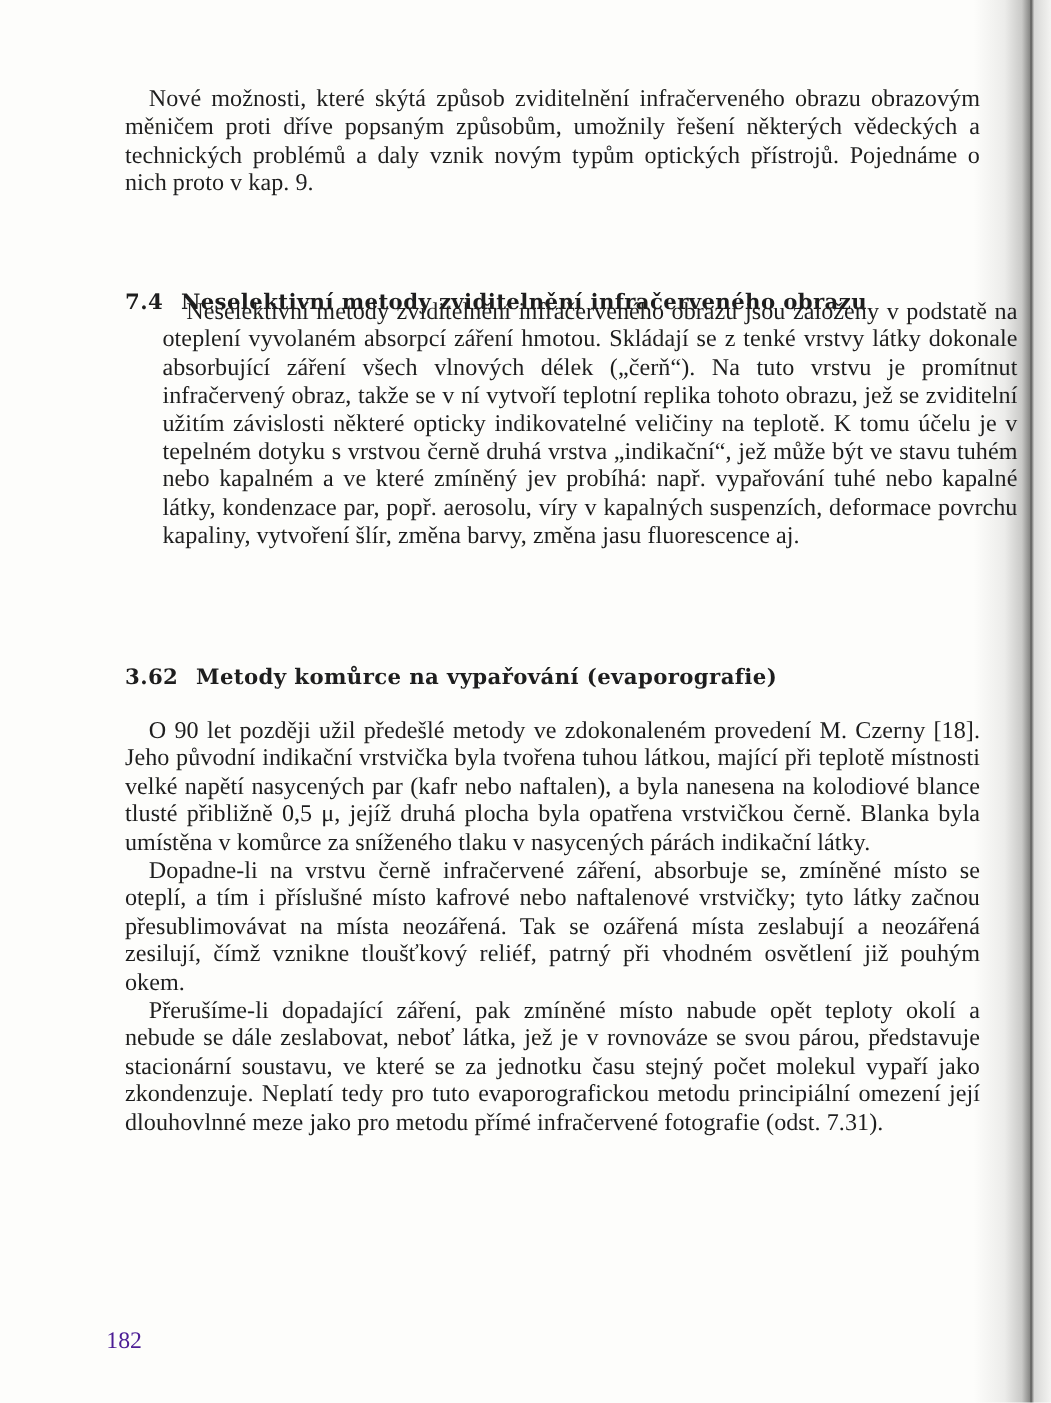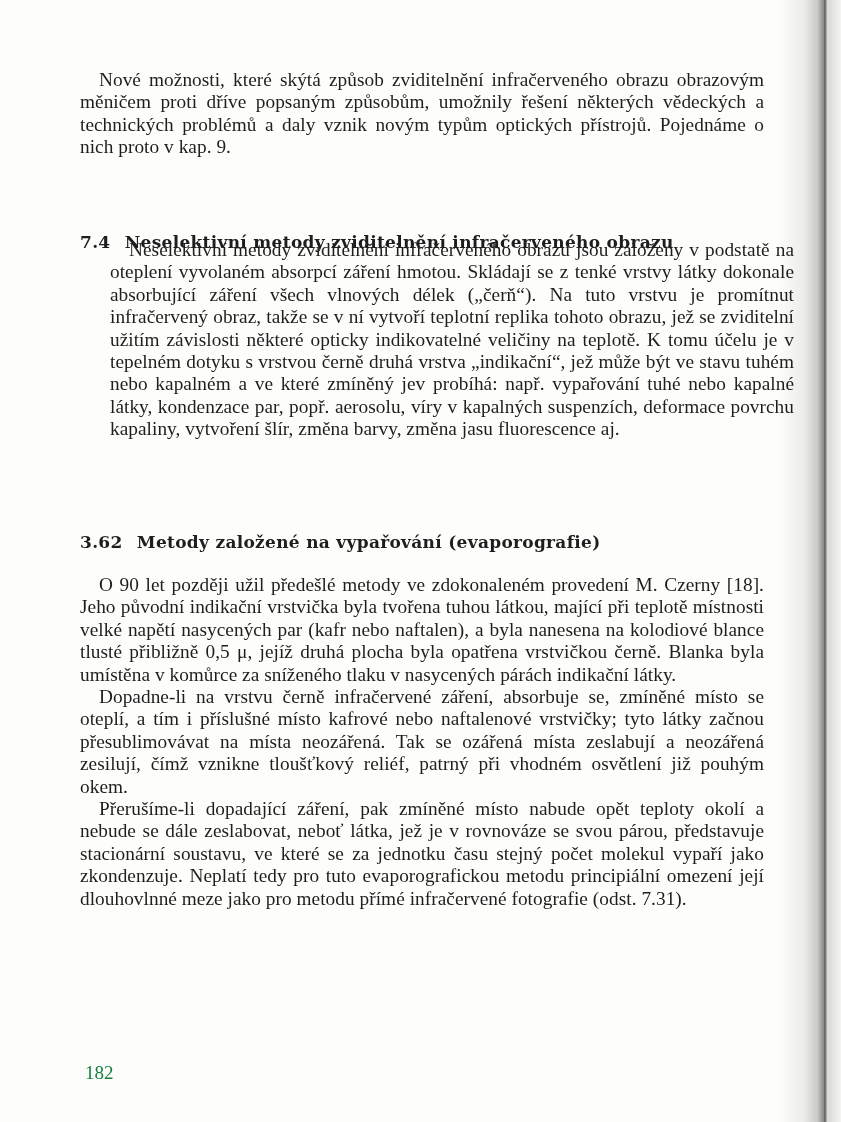--- a/index.html
+++ b/index.html
@@ -8,36 +8,36 @@
     background: #fdfdfb;
     font-family: "DejaVu Serif", "Liberation Serif", serif;
     color: #1e1e1e;
   }
   .page { position: absolute; left: 0; top: 0; width: 841px; height: 1122px; }
   .binding {
     position: absolute; top: 0; right: 0; width: 62px; height: 1122px;
     background: linear-gradient(to right, rgba(253,253,251,0) 0%, #ececea 40%, #c9c9c7 62%, #8a8a88 72%, #5a5a58 74%, #d8d8d6 78%, #f4f4f2 100%);
   }
   .col {
-    position: absolute; left: 80px; width: 684px;
+    position: absolute; left: 100px; width: 684px;
     font-family: "Liberation Serif", "DejaVu Serif", serif;
     font-size: 19.3px;
   }
   .para {
     margin: 0; line-height: 22.4px; text-align: justify;
     text-indent: 19px; letter-spacing: 0.05px;
   }
   .heading {
     margin: 0; font-weight: bold; font-size: 17px; line-height: 22px;
     letter-spacing: 0.3px; font-family: "DejaVu Serif", serif;
   }
   .heading .num { margin-right: 8px; }
   .pagenum {
     position: absolute; left: 85px; top: 1062px;
-    font-family: "Liberation Serif", serif; font-size: 19px; color: #15803d;
+    font-family: "Liberation Serif", serif; font-size: 19px; color: #4c1d95;
   }
 </style>
 </head>
 <body>
 
 <div class="page">
   <div class="binding"></div>
 
   <div class="col" style="top:69px;">
     <p class="para">Nové možnosti, které skýtá způsob zviditelnění infračerveného obrazu obrazovým měničem proti dříve popsaným způsobům, umožnily řešení některých vědeckých a technických problémů a daly vznik novým typům optických přístrojů. Pojednáme o nich proto v kap. 9.</p>
@@ -50,21 +50,21 @@
     </p>
   </div>
 
   <div class="col" style="top:239px;margin-left:30px;">
     <p class="para">Neselektivní metody zviditelnění infračerveného obrazu jsou založeny v podstatě na oteplení vyvolaném absorpcí záření hmotou. Skládají se z tenké vrstvy látky dokonale absorbující záření všech vlnových délek („čerň“). Na tuto vrstvu je promítnut infračervený obraz, takže se v ní vytvoří teplotní replika tohoto obrazu, jež se zviditelní užitím závislosti některé opticky indikovatelné veličiny na teplotě. K tomu účelu je v tepelném dotyku s vrstvou černě druhá vrstva „indikační“, jež může být ve stavu tuhém nebo kapalném a ve které zmíněný jev probíhá: např. vypařování tuhé nebo kapalné látky, kondenzace par, popř. aerosolu, víry v kapalných suspenzích, deformace povrchu kapaliny, vytvoření šlír, změna barvy, změna jasu fluorescence aj.</p>
   </div>
 
   <div class="col" style="top:531px;">
     <p class="heading">
       <span class="num">3.62</span>
-      <span>Metody založené na vypařování (evaporografie)</span>
+      <span>Metody komůrce na vypařování (evaporografie)</span>
     </p>
   </div>
 
   <div class="col" style="top:574px;">
     <p class="para">O 90 let později užil předešlé metody ve zdokonaleném provedení M. Czerny [18]. Jeho původní indikační vrstvička byla tvořena tuhou látkou, mající při teplotě místnosti velké napětí nasycených par (kafr nebo naftalen), a byla nanesena na kolodiové blance tlusté přibližně 0,5 μ, jejíž druhá plocha byla opatřena vrstvičkou černě. Blanka byla umístěna v komůrce za sníženého tlaku v nasycených párách indikační látky.</p>
     <p class="para">Dopadne-li na vrstvu černě infračervené záření, absorbuje se, zmíněné místo se oteplí, a tím i příslušné místo kafrové nebo naftalenové vrstvičky; tyto látky začnou přesublimovávat na místa neozářená. Tak se ozářená místa zeslabují a neozářená zesilují, čímž vznikne tloušťkový reliéf, patrný při vhodném osvětlení již pouhým okem.</p>
     <p class="para">Přerušíme-li dopadající záření, pak zmíněné místo nabude opět teploty okolí a nebude se dále zeslabovat, neboť látka, jež je v rovnováze se svou párou, představuje stacionární soustavu, ve které se za jednotku času stejný počet molekul vypaří jako zkondenzuje. Neplatí tedy pro tuto evaporografickou metodu principiální omezení její dlouhovlnné meze jako pro metodu přímé infračervené fotografie (odst. 7.31).</p>
   </div>
 
   <div class="pagenum">182</div>

